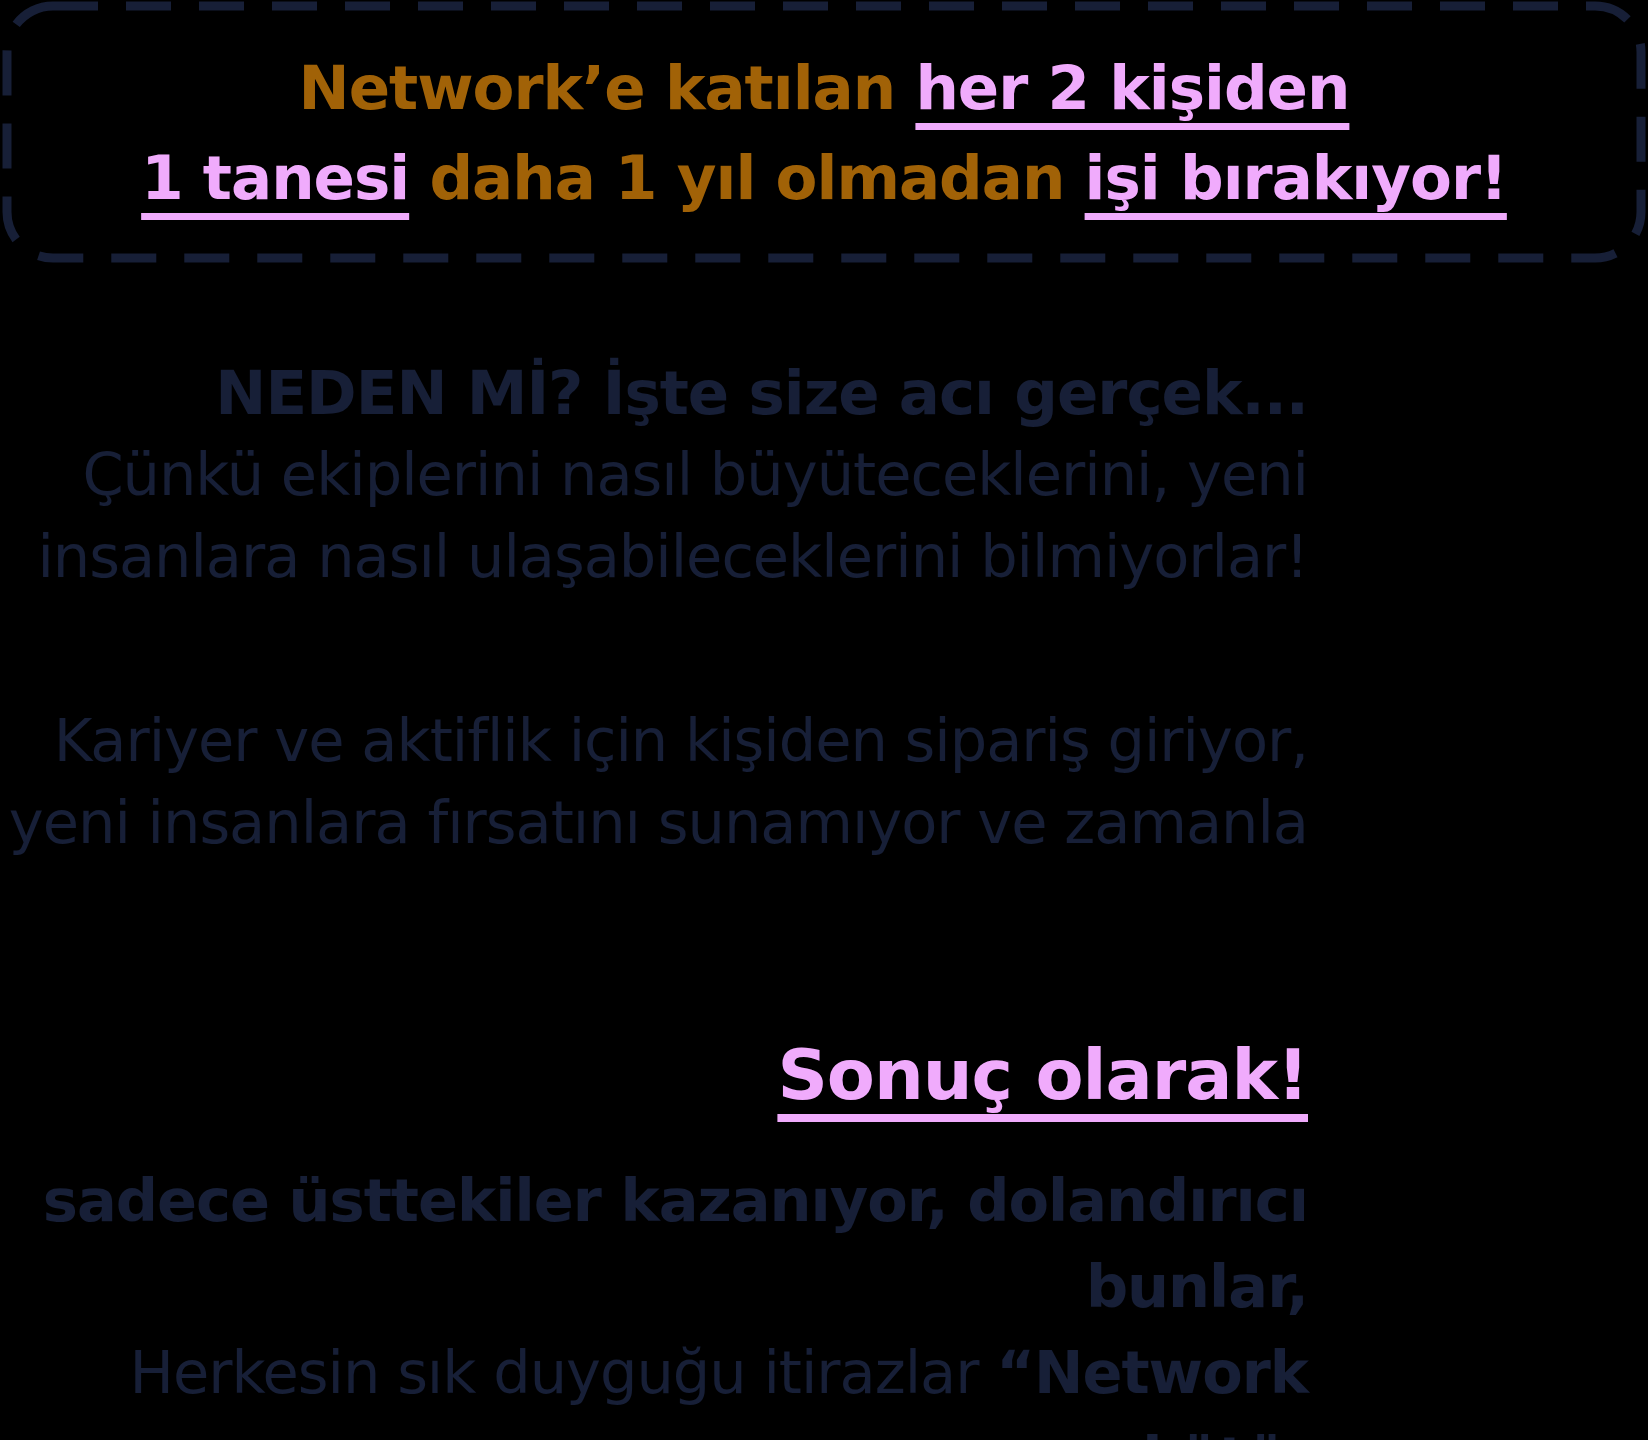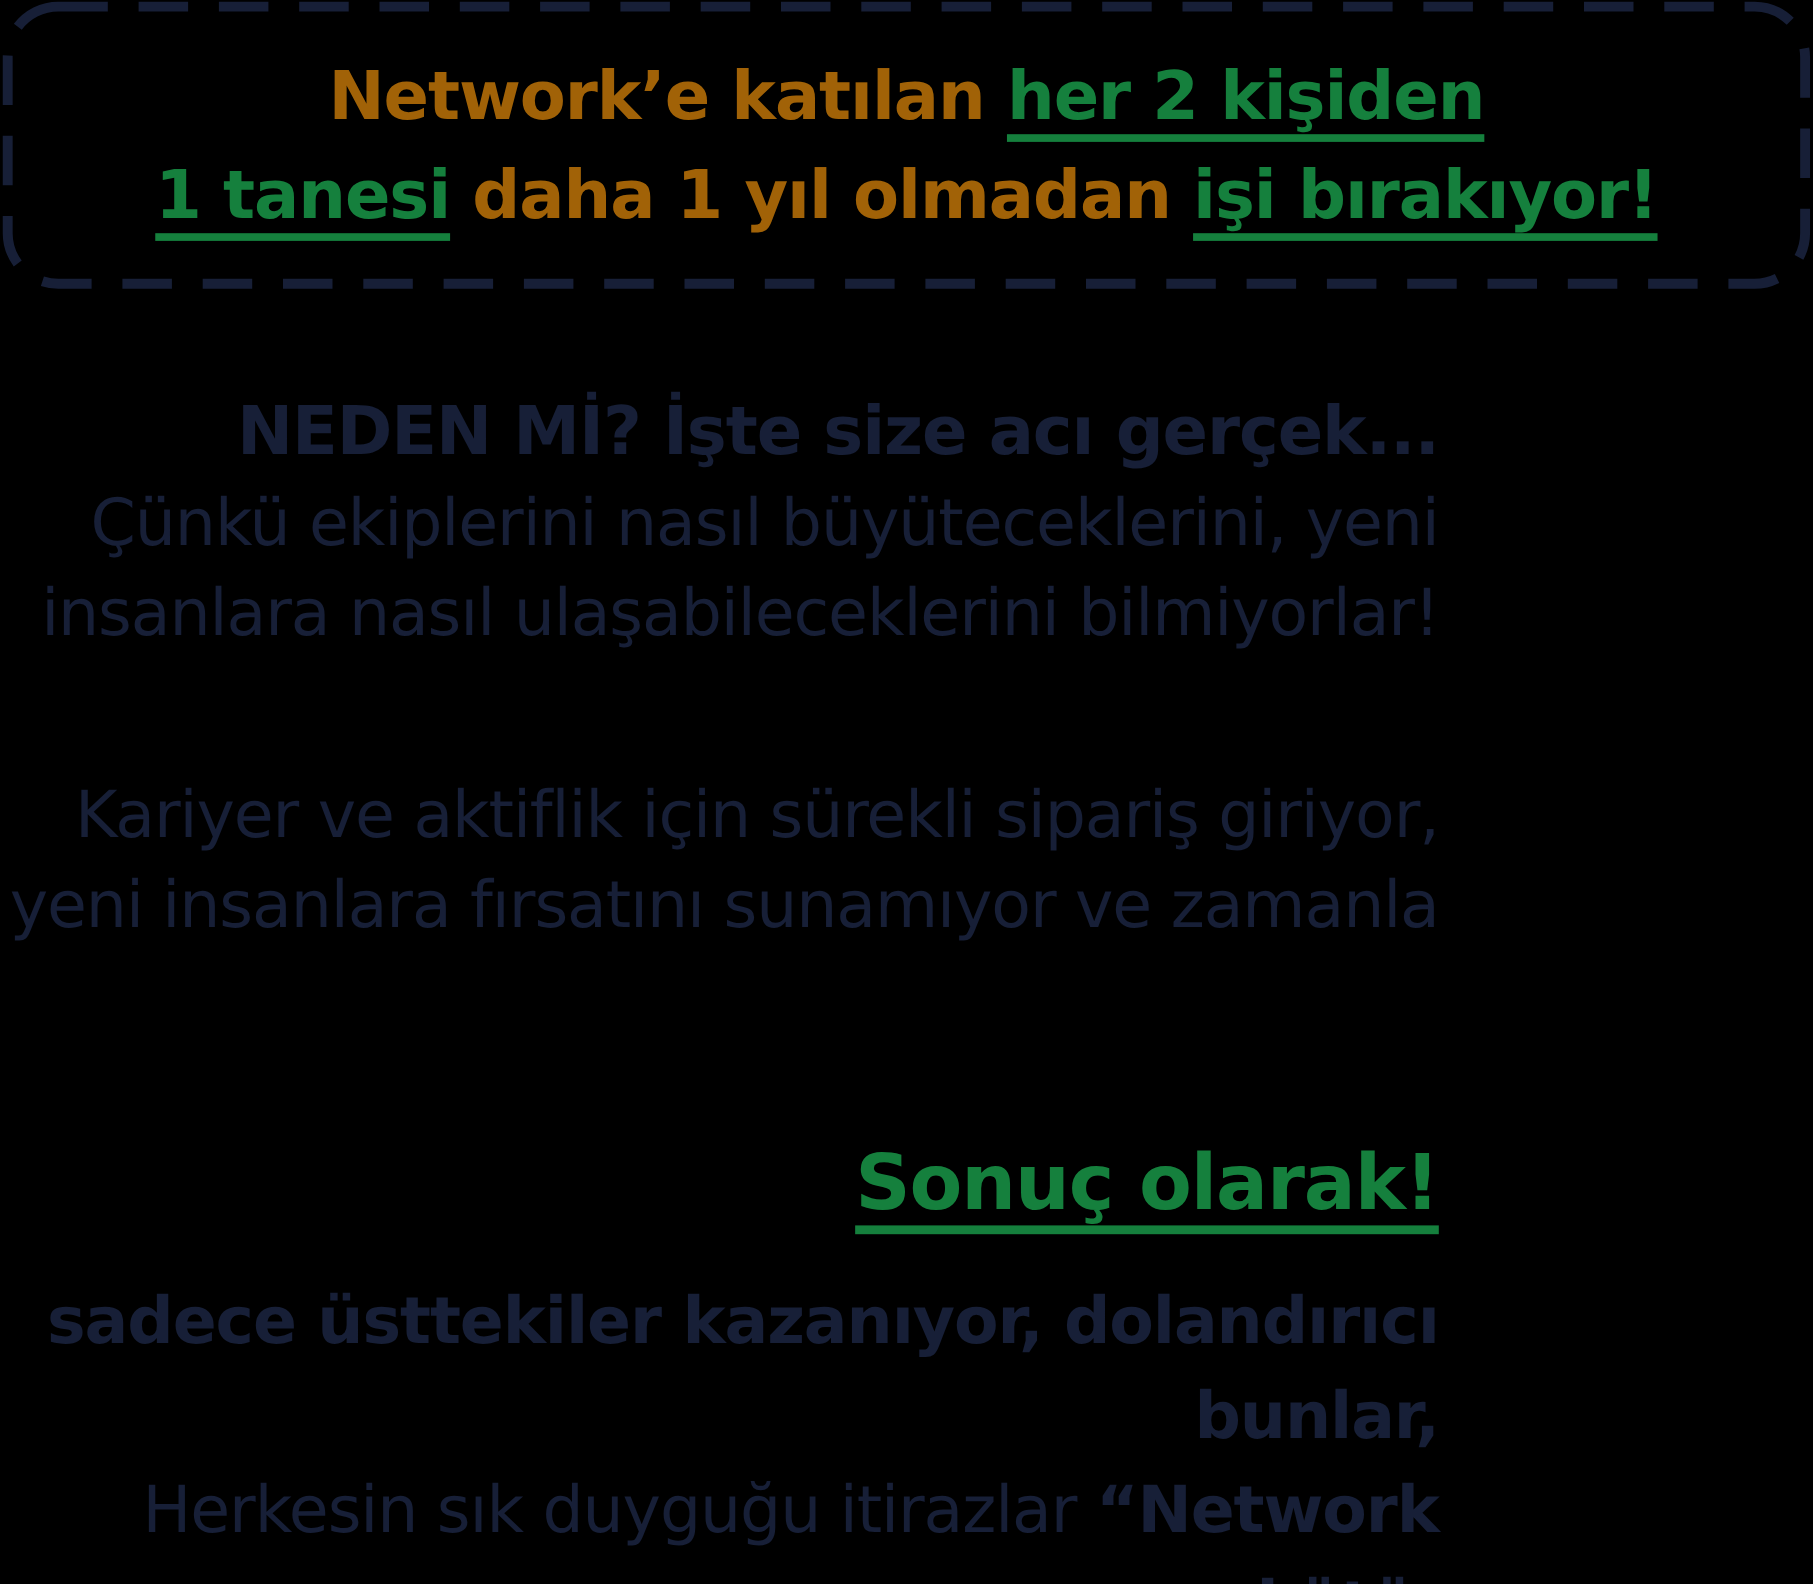--- a/index.html
+++ b/index.html
@@ -4,21 +4,21 @@
 <style>
   html, body { margin: 0; padding: 0; }
   body {
     width: 1648px; height: 1440px;
     background: #000000;
     position: relative;
     overflow: hidden;
     font-family: "DejaVu Sans", "Liberation Sans", sans-serif;
   }
   .navy { color: #a16207; }
-  .red  { color: #15803d; }
+  .red  { color: #f0abfc; }
   .u {
     text-decoration: underline;
     text-decoration-thickness: 7px;
     text-underline-offset: 14px;
   }
   
   .hero-box {
     position: absolute; left: 0; top: 0;
     width: 1648px; height: 266px;
   }
@@ -62,21 +62,21 @@
   </div>
 </div>
 
 <div class="section sec-why">
   <span class="line heading">NEDEN Mİ? İşte size acı gerçek...</span>
   <span class="line">Çünkü ekiplerini nasıl büyüteceklerini, yeni</span>
   <span class="line">insanlara nasıl ulaşabileceklerini bilmiyorlar!</span>
 </div>
 
 <div class="section sec-career">
-  <span class="line">Kariyer ve aktiflik için sürekli sipariş giriyor,</span>
+  <span class="line">Kariyer ve aktiflik için kişiden sipariş giriyor,</span>
   <span class="line">yeni insanlara fırsatını sunamıyor ve zamanla</span>
 </div>
 
 <div class="section sec-result">
   <span class="red u">Sonuç olarak!</span>
 </div>
 
 <div class="section sec-objections">
   <span class="line bold">sadece üsttekiler kazanıyor, dolandırıcı bunlar,</span>
   <span class="line"><span>Herkesin sık duyguğu itirazlar </span><span class="bold">“Network kötü,</span></span>

